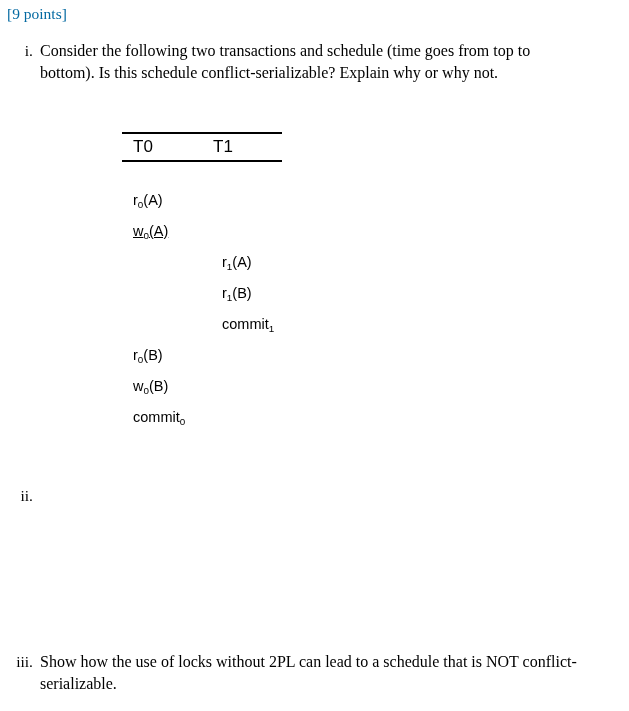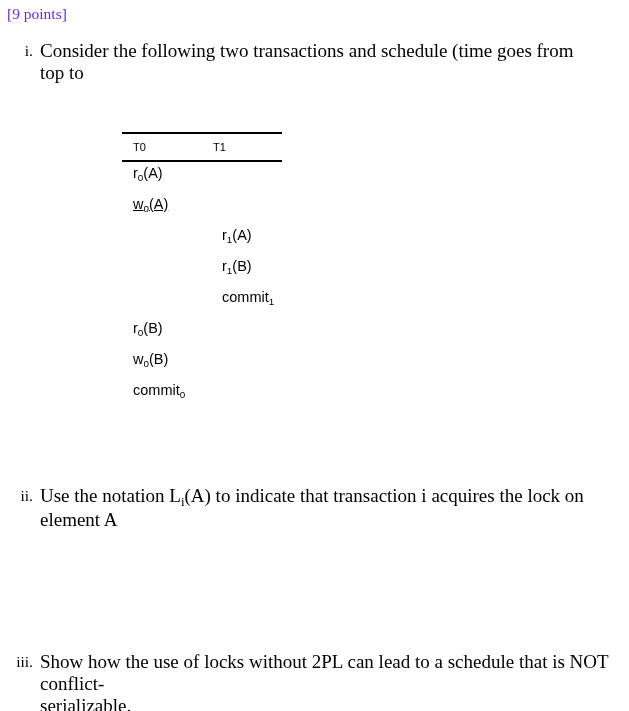--- a/index.html
+++ b/index.html
@@ -19,42 +19,42 @@
   }
 
   
   .points {
     position: absolute;
     left: 7px;
     top: 4px;
     font-family: "Liberation Serif", "DejaVu Serif", serif;
     font-size: 15.5px;
     line-height: 19px;
-    color: #6d28d9;
+    color: #0369a1;
     white-space: nowrap;
   }
 
   
   .item {
     position: absolute;
     display: block;
   }
   .item .marker {
     position: absolute;
     left: 0;
     top: 0;
     width: 26px;
     text-align: right;
     font-size: 15.5px;
     line-height: 22px;
     white-space: nowrap;
   }
   .item .body {
     margin-left: 33px;
-    font-size: 19px;
+    font-size: 16px;
     line-height: 22px;
     text-align: left;
   }
   .item .body p {
     margin: 0;
   }
 
   #item-i    { left: 7px; top: 40px;  width: 600px; }
   #item-i  .body { width: 557px; }
   #item-ii   { left: 7px; top: 485px; width: 615px; }
@@ -85,30 +85,30 @@
   .schedule .rule.top    { margin: 0 0 0 0; }
   .schedule .rule.bottom { margin: 0; }
 
   .schedule .head {
     position: relative;
     height: 26px;
   }
   .schedule .head .col {
     position: absolute;
     top: 4px;
-    font-size: 11px;
+    font-size: 17px;
     line-height: 18px;
     white-space: nowrap;
   }
   .schedule .head .col.t0 { left: 11px; }
   .schedule .head .col.t1 { left: 91px; }
 
   .schedule .rows {
     position: relative;
-    margin-top: 2px;
+    margin-top: 29px;
     height: 252px;
   }
   .schedule .op {
     position: absolute;
     font-size: 14.5px;
     line-height: 18px;
     white-space: nowrap;
   }
   .schedule .op.c0 { left: 11px; }
   .schedule .op.c1 { left: 100px; }
@@ -134,20 +134,21 @@
 </style>
 </head>
 <body>
 
 <div class="points">[9 points]</div>
 
 <div class="item" id="item-i">
   <span class="marker">i.</span>
   <div class="body">
     <p>Consider the following two transactions and schedule (time goes from top to</p>
+    <p>bottom). Is this schedule conflict-serializable? Explain why or why not.</p>
   </div>
 </div>
 
 <div class="schedule">
 
   <div class="rule top"></div>
 
   <div class="head">
     <span class="col t0">T0</span>
     <span class="col t1">T1</span>
@@ -174,21 +175,20 @@
     <span class="op c0 r7"><span>commit</span><sub>0</sub><span></span></span>
 
   </div>
 </div>
 
 <div class="answer-space" id="answer-space-i"></div>
 
 <div class="item" id="item-ii">
   <span class="marker">ii.</span>
   <div class="body">
-    <p><span>Use the notation L</span><sub>i</sub><span>(A) to indicate that transaction i acquires the lock on element A</span></p>
   </div>
 </div>
 
 <div class="answer-space" id="answer-space-ii"></div>
 
 <div class="item" id="item-iii">
   <span class="marker">iii.</span>
   <div class="body">
     <p>Show how the use of locks without 2PL can lead to a schedule that is NOT conflict-</p>
     <p>serializable.</p>

